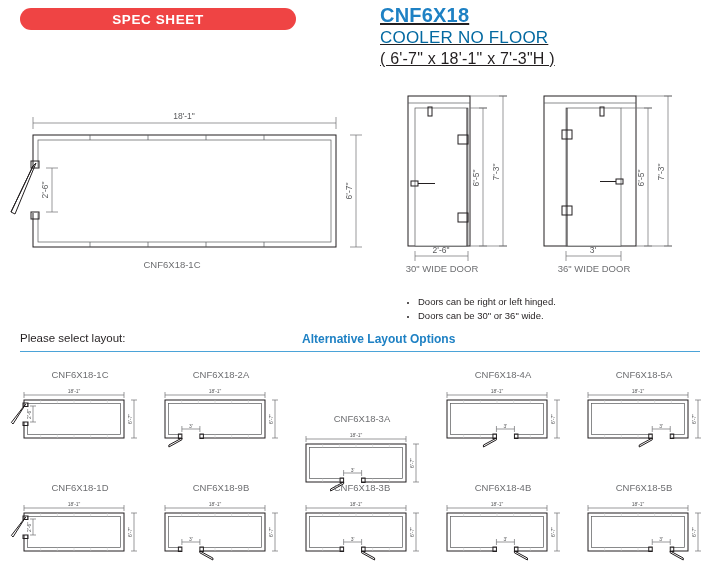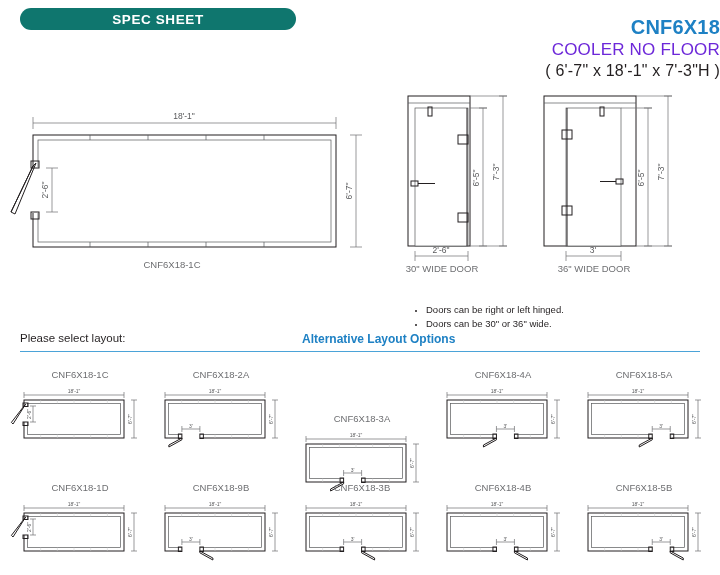--- a/index.html
+++ b/index.html
@@ -15,44 +15,45 @@
     font-family: "Liberation Sans", sans-serif;
     color: #231f20;
     overflow: hidden;
   }
   .abs { position: absolute; }
 
   
   #spec-banner {
     left: 20px; top: 8px;
     width: 276px; height: 22px;
-    background: #0f766e;
+    background: #ef4444;
     border-radius: 11px;
     display: flex; align-items: center; justify-content: center;
   }
   #spec-banner .label {
     color: #ffffff;
     font-size: 13.5px;
     font-weight: bold;
     letter-spacing: .6px;
   }
   #title-block {
-    left: 380px; top: 16px;
+    left: 380px; top: 4px;
     width: 340px;
-    text-align: right;
+    text-align: left;
+    text-decoration: underline;
   }
   #title-block .model {
     color: #1e81c4;
     font-size: 20px;
     font-weight: bold;
     letter-spacing: .2px;
     line-height: 23px;
   }
   #title-block .desc {
-    color: #6d28d9;
+    color: #0369a1;
     font-size: 17px;
     line-height: 21px;
     letter-spacing: .2px;
   }
   #title-block .dims {
     color: #231f20;
     font-size: 16px;
     line-height: 22px;
     letter-spacing: .2px;
   }
@@ -81,21 +82,21 @@
 
   
   #door-notes {
     left: 398px; top: 288px;
     width: 310px;
     font-size: 9.5px;
     line-height: 12.5px;
     color: #231f20;
   }
   #door-notes li { margin: 0 0 1px 0; }
-  #door-notes ul { margin: 16px; padding-left: 12px; }
+  #door-notes ul { margin: 8px; padding-left: 12px; }
   #door-notes li::marker { font-size: 7px; }
 
   
   #layout-bar {
     left: 20px; top: 332px;
     width: 680px; height: 22px;
   }
   #layout-bar .prompt {
     position: absolute; left: 0; top: 0;
     font-size: 11.5px;

